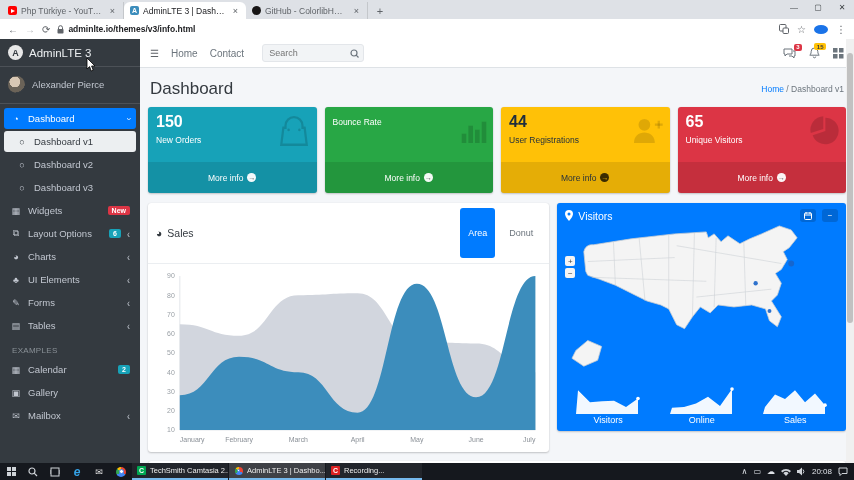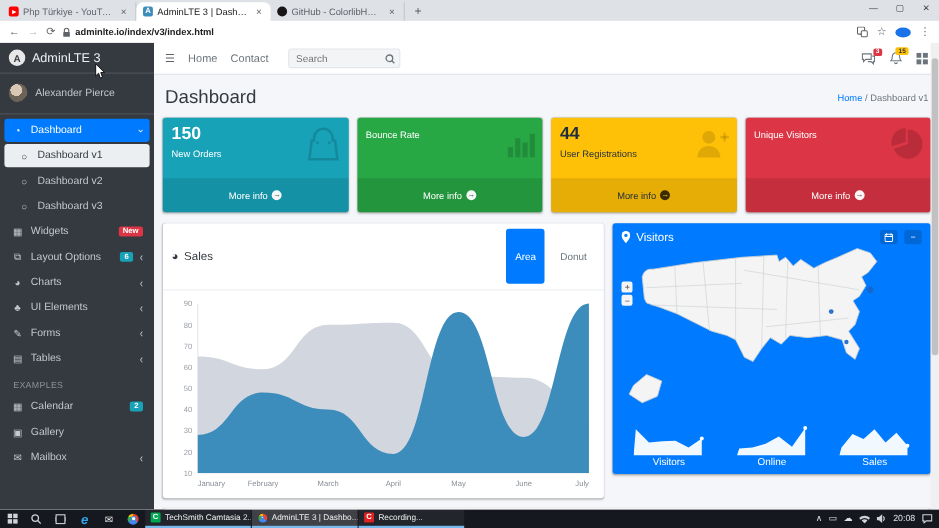--- a/index.html
+++ b/index.html
@@ -166,21 +166,21 @@
 
   <div class="url-bar">
     <span class="nav-ico">←</span>
     <span class="nav-ico dis">→</span>
     <span class="nav-ico">⟳</span>
     <div class="addr">
       <svg width="7" height="9" viewBox="0 0 7 9">
           <path d="M1.5 4V2.7a2 2 0 0 1 4 0V4" fill="none" stroke="#5f6368" stroke-width="1"></path>
           <rect x="0.5" y="4" width="6" height="4.5" rx="0.8" fill="#5f6368"></rect>
         </svg>
-      <span class="url-text">adminlte.io/index/v3/index.html</span>
+      <span class="url-text">adminlte.io/themes/v3/info.html</span>
     </div>
     <div class="url-right">
       <svg width="10" height="10" viewBox="0 0 10 10">
           <rect x="0.5" y="0.5" width="6.5" height="6.5" rx="1" fill="none" stroke="#5f6368"></rect>
           <rect x="4" y="4" width="5.5" height="5.5" rx="1" fill="#fff" stroke="#5f6368"></rect>
         </svg>
       <span class="nav-ico">☆</span>
       <span class="avatar-oval"></span>
       <span class="nav-ico">⋮</span>
     </div>
@@ -366,20 +366,21 @@
                   </g>
                 </svg>
             </span>
             <div class="sb-footer">
               <span>More info</span>
                 <span class="sb-arrow">→</span>
             </div>
           </div>
           <div class="small-box bg-danger">
             <div class="sb-inner">
+              <div class="sb-value"><span>65</span></div>
               <div class="sb-label">Unique Visitors</div>
             </div>
             <span class="sb-icon">
               <svg width="32" height="32" viewBox="0 0 24 24">
                   <g fill="rgba(0,0,0,0.18)">
                     <path d="M13 2a10 10 0 1 1-9.5 13.1L13 12z"></path>
                     <path d="M11 10V0.5A10 10 0 0 0 1.6 13z" transform="translate(0.5,0.5)"></path>
                   </g>
                 </svg>
             </span>

